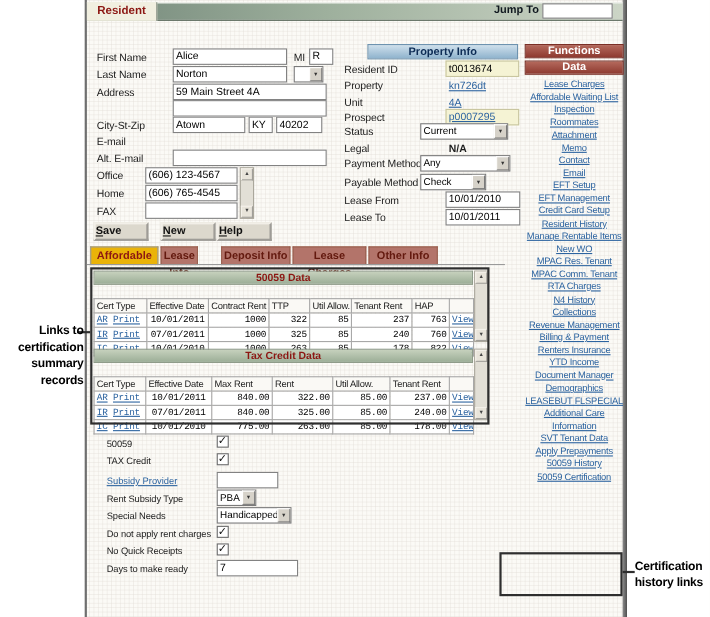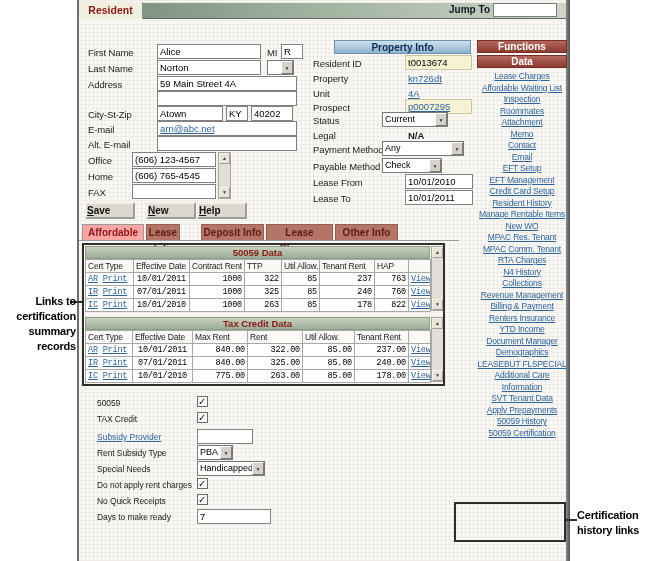--- a/index.html
+++ b/index.html
@@ -62,29 +62,29 @@
   .sb-btn { position:absolute; left:0; width:11px; height:11px; background:#e8e4da;
     border:1px outset #f4f1ea; font-size:5px; text-align:center; line-height:9px; color:#444; }
   .sb-up { top:0; } .sb-dn { bottom:0; }
   
   .pi-head { position:absolute; left:334px; top:40px; width:137px; height:14px;
     background:linear-gradient(180deg,#cfe0ec,#8fb3cd); border:1px solid #6e93af;
     font-size:10px; font-weight:bold; color:#0d2c55; text-align:center; line-height:13px; }
   
   .tab { position:absolute; top:224px; height:17px; font-size:10px; font-weight:bold;
     text-align:center; line-height:16px; cursor:pointer; }
-  .tab.active { background:#fca5a5; color:#8c1713; border:1px solid #9a9a9a; border-bottom:none; }
+  .tab.active { background:#eab308; color:#8c1713; border:1px solid #9a9a9a; border-bottom:none; }
   .tab.inactive { background:#b3746a; color:#63190e; border:1px solid #99604f; border-bottom:1px solid #9a9a9a; }
   .tab-rule { position:absolute; left:79px; top:240px; width:380px; height:1px; background:#9a9a9a; }
   
   .tblwrap { position:absolute; display:flex; }
   .tbl-title { width:345px; height:13px; background:linear-gradient(180deg,#c6d1bd,#9cae97);
     border:1px solid #8f9c8a; font-size:9.5px; font-weight:bold; color:#8c1713;
     text-align:center; line-height:12px; }
-  table.grid { width:345px; border-collapse:collapse; table-layout:fixed; }
+  table.grid { width:345px; border-collapse:collapse; table-layout:fixed;margin-top:12px; }
   table.grid th, table.grid td { border:1px solid #a8a8a8; font-size:8.5px; letter-spacing:-0.2px;
     height:13px; padding:0 2px; white-space:nowrap; overflow:hidden; }
   table.grid th { background:#faf9f5; font-weight:normal; color:#222; text-align:left; }
   table.grid td { background:#fff; color:#000;font-family:Liberation Mono, monospace; }
   td.cn { text-align:right; } td.cc { text-align:center; } td.cl { text-align:left; }
   
   .sidebar { position:absolute; left:477px; top:40px; width:90px; }
   .side-head { height:13px; background:linear-gradient(180deg,#b4695c,#8e3a30);
     border:1px solid #7a2f26; color:#fff; font-size:10px; font-weight:bold;
     text-align:center; line-height:12px; margin-bottom:2px; }
@@ -127,21 +127,20 @@
   <span class="lbl" style="left:88px;top:79px">Address</span>
   <input class="tfield" style="left: 157px; top: 76px; width: 140px;" value="59 Main Street 4A">
   <input class="tfield" style="left: 157px; top: 91px; width: 140px;" value="">
 
   <span class="lbl" style="left:88px;top:109px">City-St-Zip</span>
   <input class="tfield" style="left: 157px; top: 106px; width: 66px;" value="Atown">
   <input class="tfield" style="left: 226px; top: 106px; width: 22px;" value="KY">
   <input class="tfield" style="left: 251px; top: 106px; width: 42px;" value="40202">
 
   <span class="lbl" style="left:88px;top:124px">E-mail</span>
-  <div class="field-div" style="left:157px;top:121px;width:140px"><a class="lnk">arn@abc.net</a></div>
 
   <span class="lbl" style="left:88px;top:139px">Alt. E-mail</span>
   <input class="tfield" style="left: 157px; top: 136px; width: 140px;" value="">
 
   <span class="lbl" style="left:88px;top:155px">Office</span>
   <input class="tfield" style="left: 132px; top: 152px; width: 84px;" value="(606) 123-4567">
   <span class="lbl" style="left:88px;top:171px">Home</span>
   <input class="tfield" style="left: 132px; top: 168px; width: 84px;" value="(606) 765-4545">
   <span class="lbl" style="left:88px;top:187px">FAX</span>
   <input class="tfield" style="left: 132px; top: 184px; width: 84px;" value="">
@@ -162,21 +161,21 @@
   <span class="lbl" style="left:313px;top:73px">Property</span>
   <a class="lnk" style="position:absolute;left:408px;top:73px;font-size:9.5px">kn726dt</a>
 
   <span class="lbl" style="left:313px;top:88px">Unit</span>
   <a class="lnk" style="position:absolute;left:408px;top:88px;font-size:9.5px">4A</a>
 
   <span class="lbl" style="left:313px;top:102px">Prospect</span>
   <div class="field-div yellow" style="left:405px;top:99px;width:67px"><a class="lnk">p0007295</a></div>
 
   <span class="lbl" style="left:313px;top:115px">Status</span>
-  <div class="combo" style="left:382px;top:112px;width:66px">
+  <div class="combo" style="left:382px;top:112px;width:80px">
       <span class="val">Current</span>
       <span class="btn">▼</span>
     </div>
 
   <span class="lbl" style="left:313px;top:130px">Legal</span>
   <span class="plain-val" style="left:408px;top:130px">N/A</span>
 
   <span class="lbl" style="left:313px;top:144px">Payment Method</span>
   <div class="combo" style="left:382px;top:141px;width:82px">
       <span class="val">Any</span>

